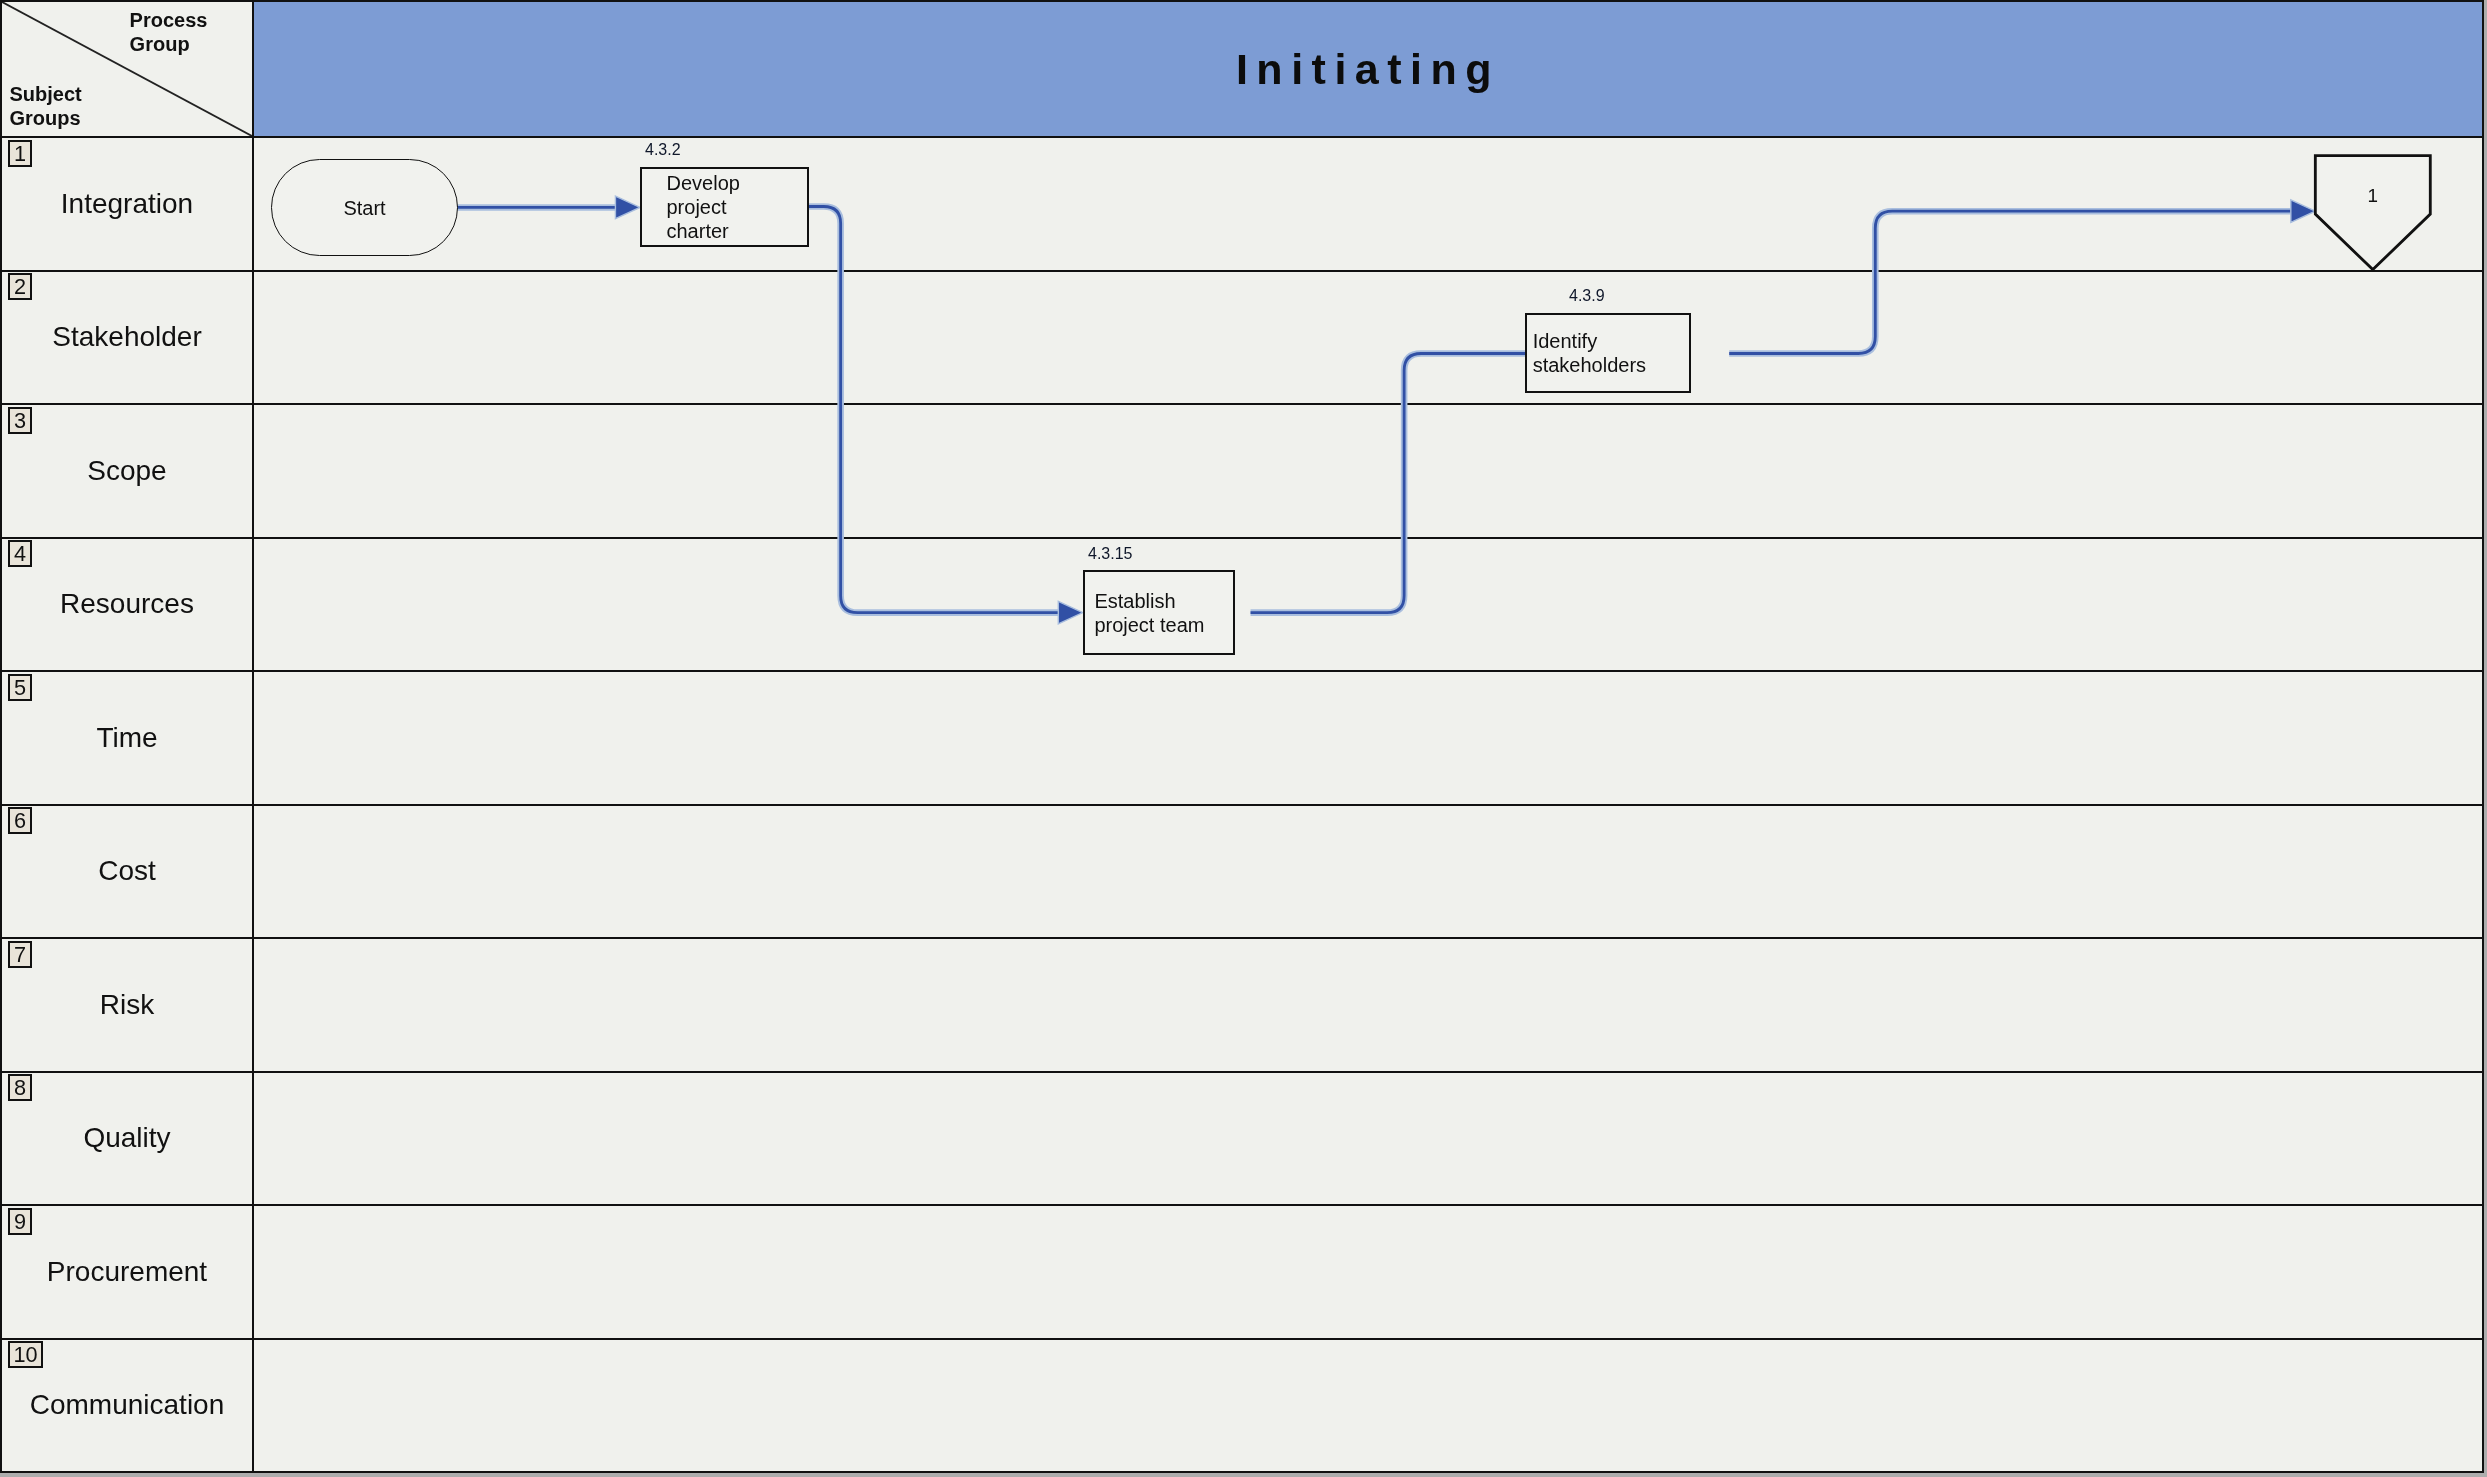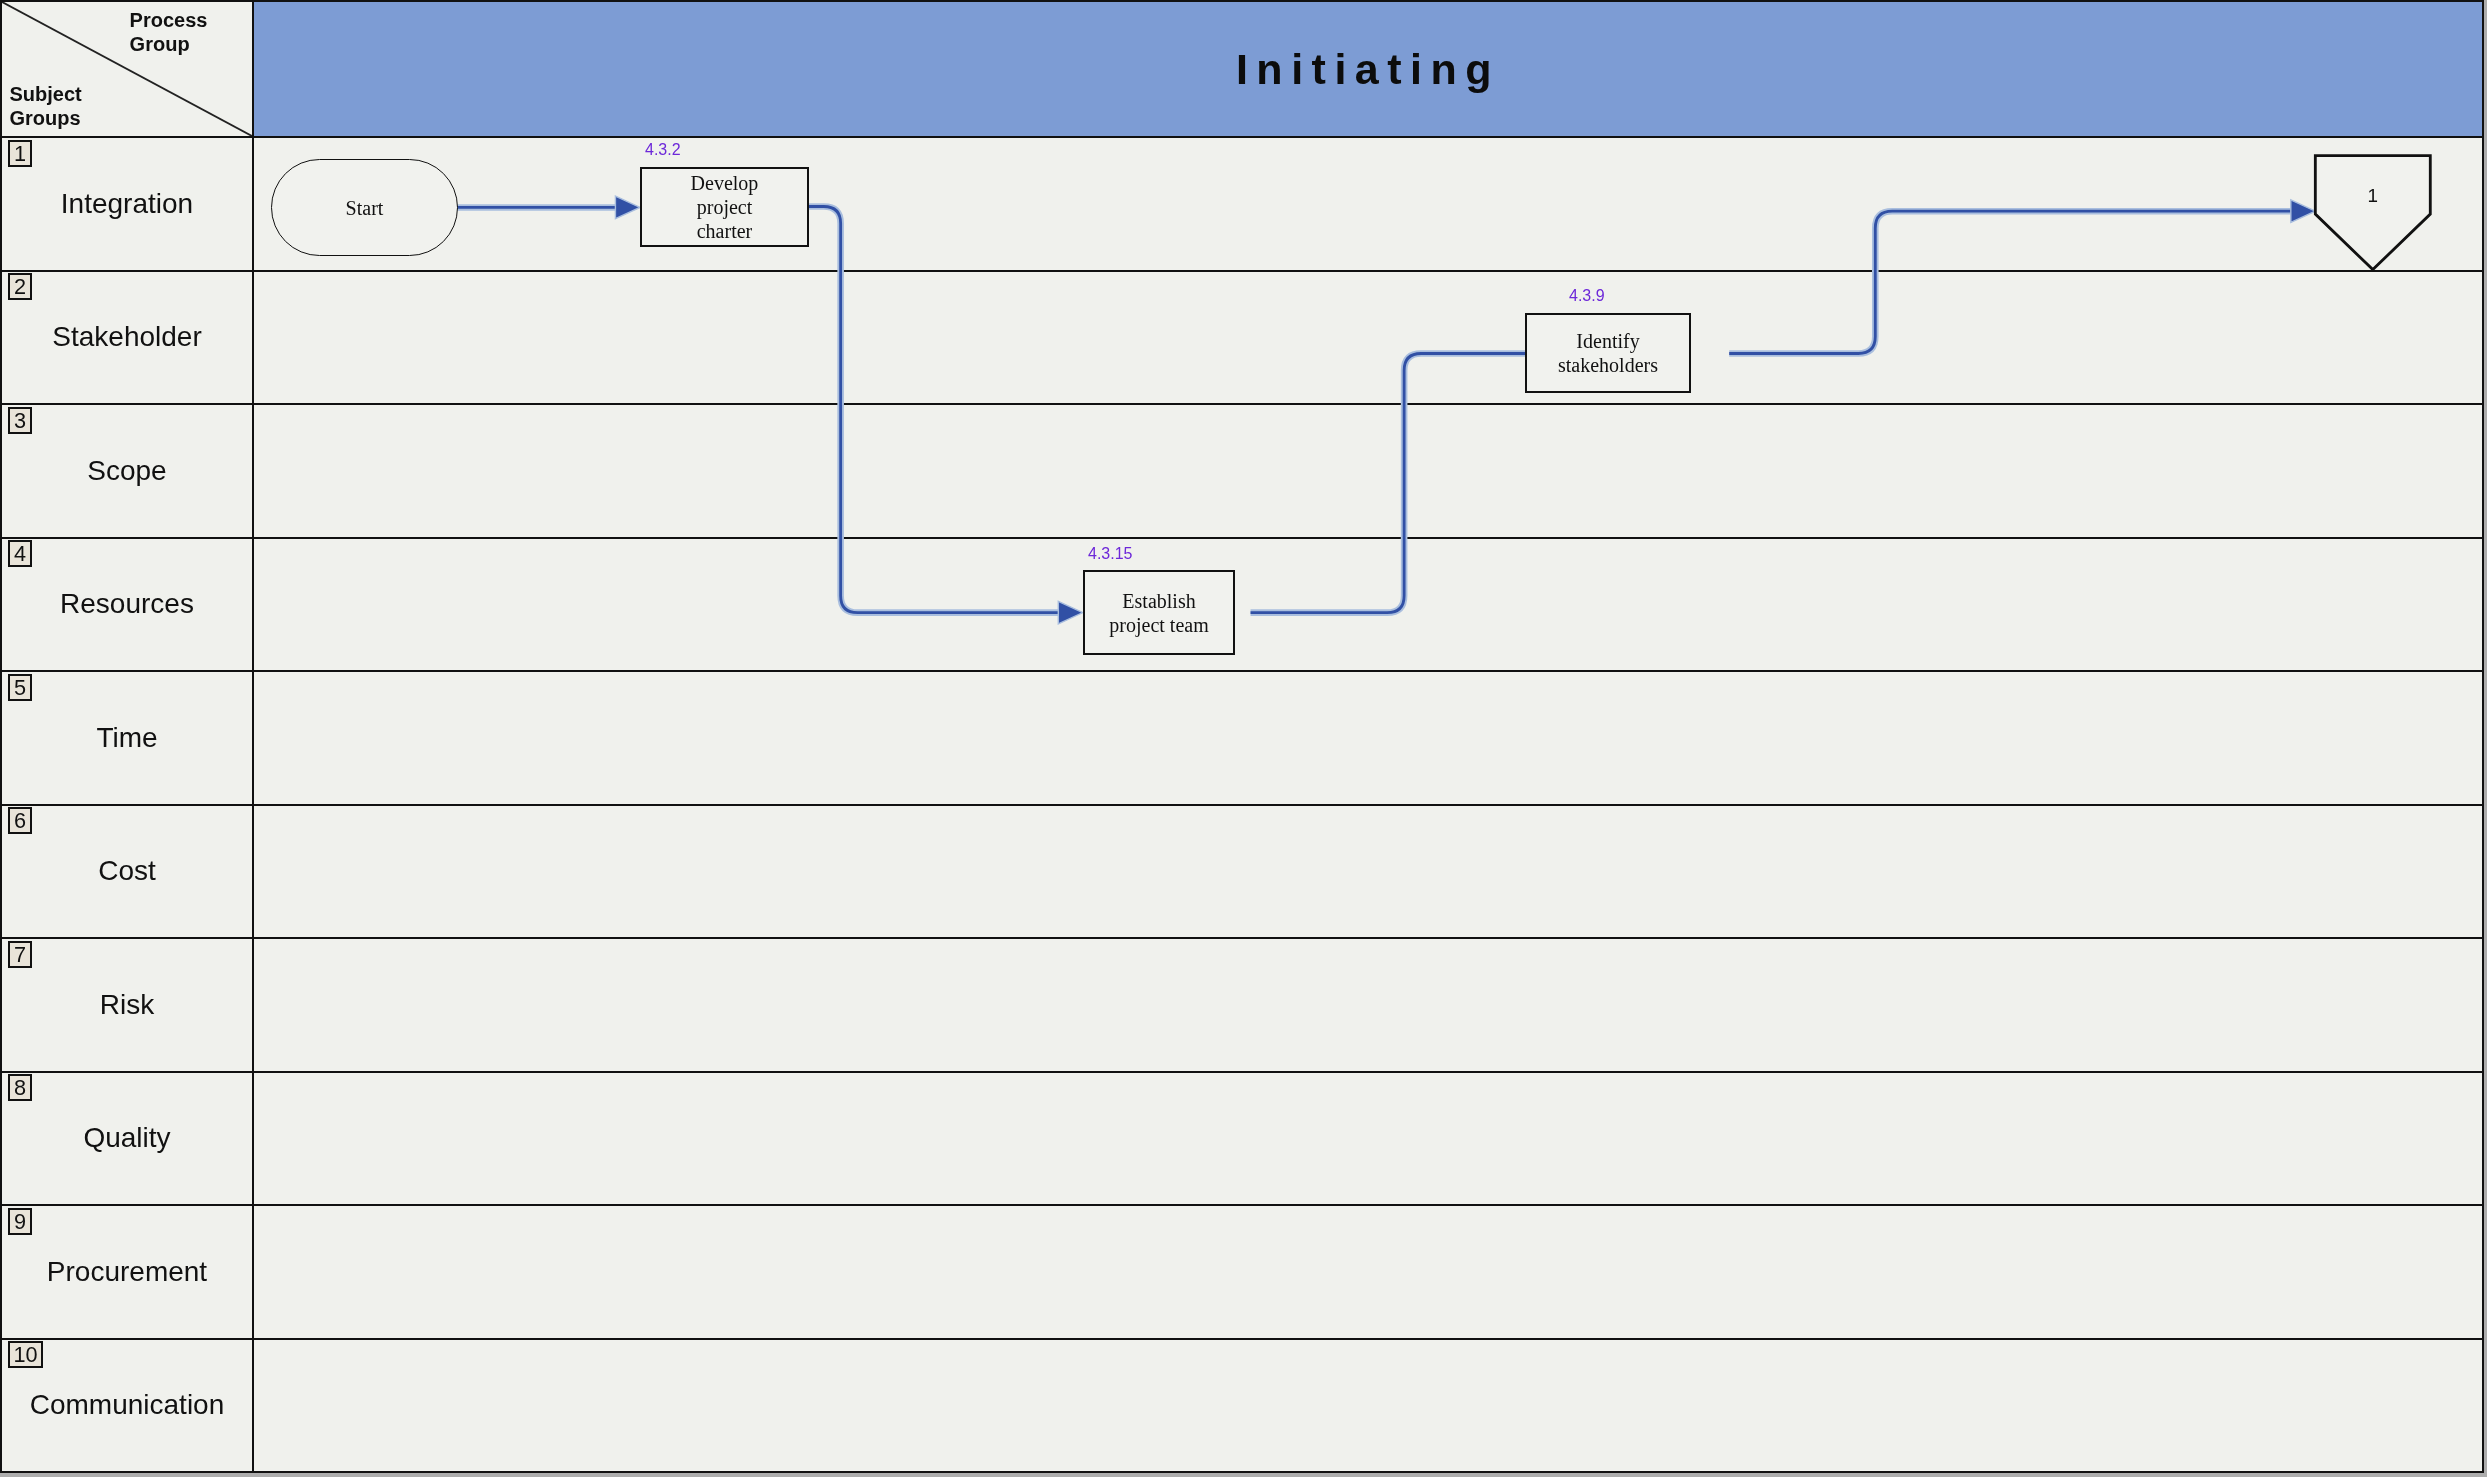--- a/index.html
+++ b/index.html
@@ -80,33 +80,32 @@
     font-size:21.7px;line-height:21.7px;
     display:flex;align-items:center;justify-content:center;
     padding:0 3.8px;
   }
   .lane-label{font-size:28px;}
   
   .node{
     position:absolute;background:var(--node-bg);
     border:2.8px solid var(--border);
     display:flex;align-items:center;justify-content:center;
-    text-align:center;font-size:20px;line-height:1.2;
+    font-size:20px;line-height:1.2;
     z-index:3;
-    font-family:Liberation Serif, serif;
   }
   .node-start{
     left:269px;top:157px;width:187px;height:97px;
     border-radius:49px;border-width:1.9px;
   }
   .node-develop{left:638px;top:165px;width:169px;height:80px;padding:0 24.5px;}
   .node-establish{left:1081px;top:568px;width:152px;height:85px;padding:0 9.4px;}
   .node-identify{left:1494px;top:311px;width:166px;height:80px;padding:0 5.7px;margin-left:29px;}
   .ref-label{
-    position:absolute;font-size:16px;color:#6d28d9;z-index:3;
+    position:absolute;font-size:16px;color:#0f172a;z-index:3;
   }
   .ref-develop{left:643px;top:139px;}
   .ref-establish{left:1086px;top:543px;}
   .ref-identify{left:1567px;top:285px;}
   
   .wires{
     position:absolute;top:0;left:0;width:2482px;height:1470px;
     z-index:2;pointer-events:none;
   }
   .wire-halo{stroke:var(--connector-halo);stroke-width:7;fill:none;}

